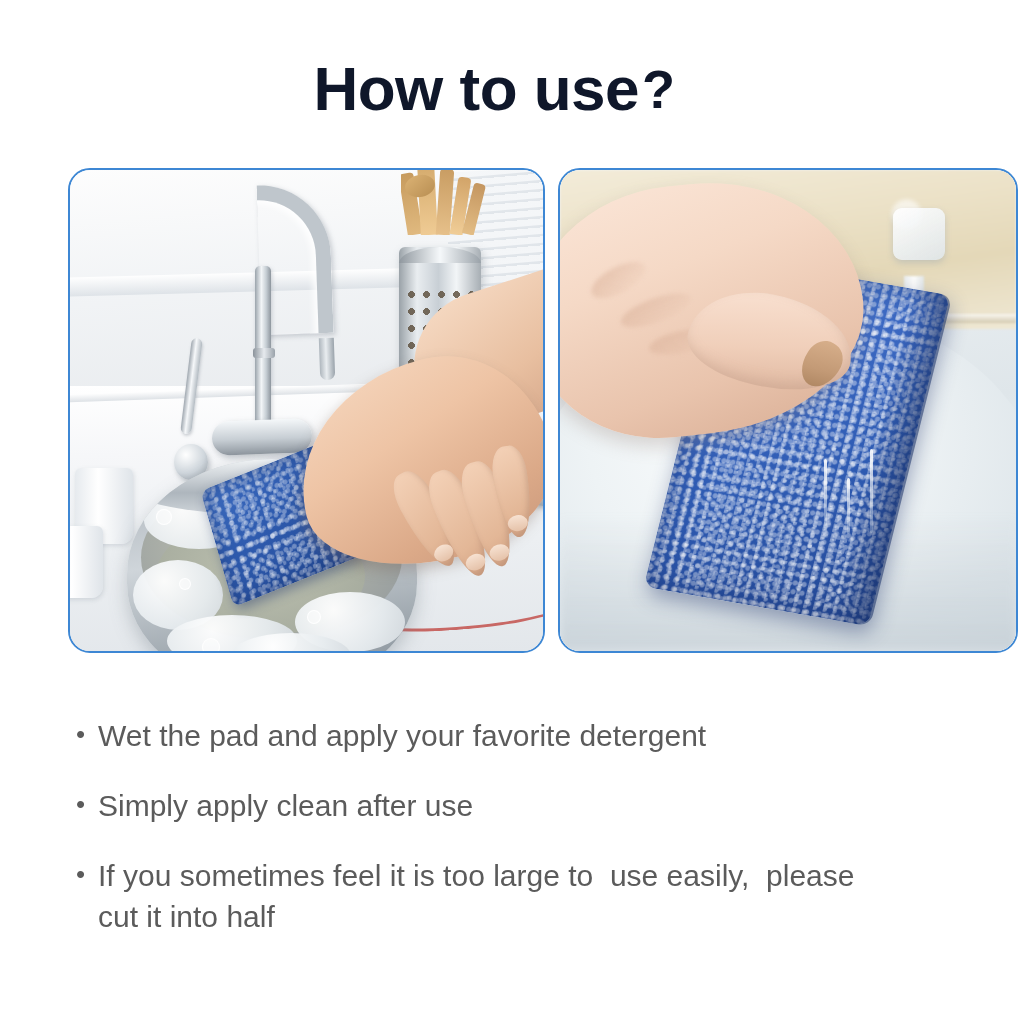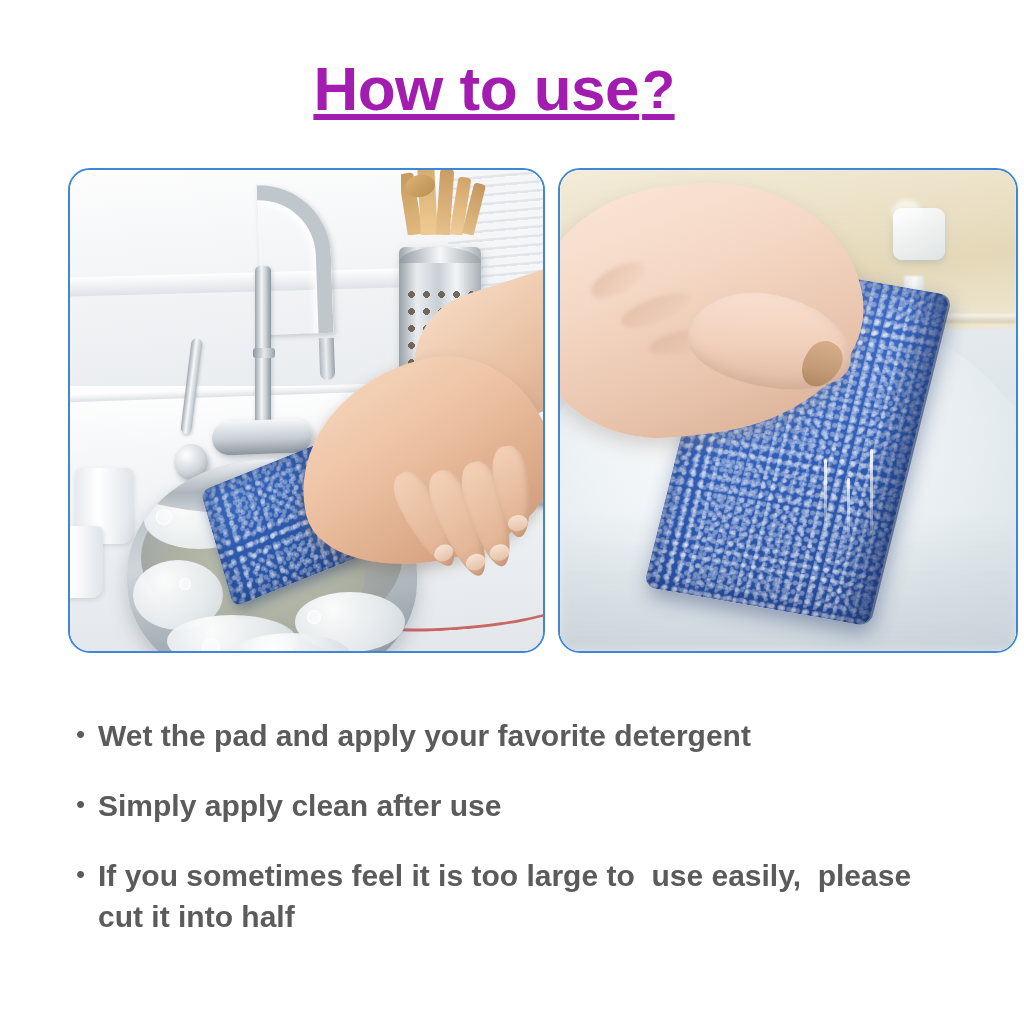--- a/index.html
+++ b/index.html
@@ -14,24 +14,23 @@
 
   
   #page-title{
     position:absolute;
     left:0; top:58px;
     width:988px;
     text-align:center;
     font-size:62px;
     font-weight:bold;
     letter-spacing:-0.5px;
-    color:#a21caf;
+    color:#0f172a;
     line-height:1;
     white-space:nowrap;
-    text-decoration:underline;
   }
   #page-title .qmark{ font-weight:bold; font-size:54px; vertical-align:2px; margin-left:3px;}
 
   
   .panel{
     position:absolute;
     top:168px;
     height:485px;
     border:2px solid #3d87d4;
     border-radius:22px;
@@ -405,21 +404,21 @@
     white-space:pre-wrap;
   }
   .bullet-item:last-child{ margin-bottom:0; }
   .bullet-dot{
     flex:0 0 auto;
     width:22px;
     font-size:26px;
     line-height:1.42;
     color:#5b5b5b;
   }
-  .bullet-text{ flex:1 1 auto;font-weight:bold; }
+  .bullet-text{ flex:1 1 auto; }
 </style>
 </head>
 <body>
 
 <div id="page-title"><span>How to use</span><span class="qmark">?</span></div>
 
 <div class="panel" id="panel-left">
   <div class="scene">
     <div class="l-wall"></div>
     <div class="l-wall-line"></div>

